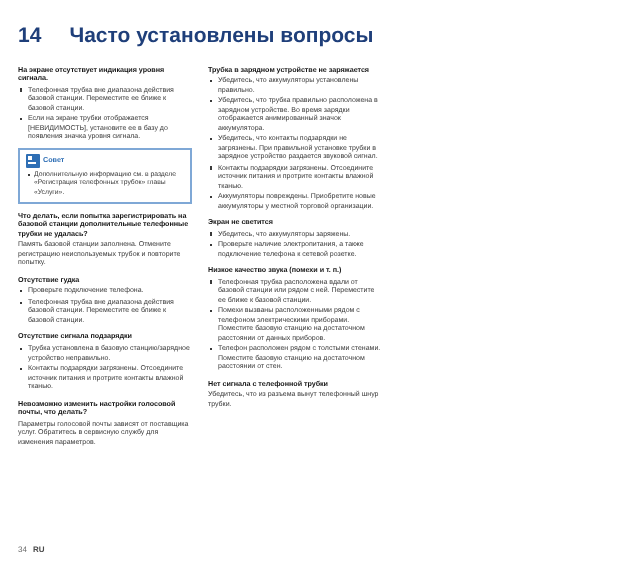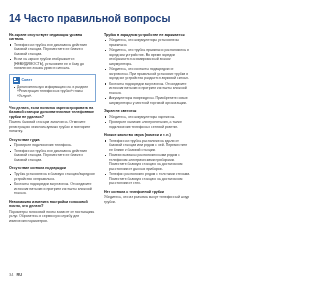--- a/index.html
+++ b/index.html
@@ -18,21 +18,21 @@
   }
   .columns{
     display:flex;
     gap:8px;
     align-items:flex-start;
   }
   .col{width:88px;}
   
   .chapter{
     display:flex;
-    gap:3px;
+    gap:14px;
     margin-bottom:9px;
   }
   .chapter-num{
     color:#1f3f7a;
     font-size:10.5px;
     font-weight:bold;
     line-height:10.5px;
   }
   .chapter-title{
     color:#1f3f7a;
@@ -153,21 +153,21 @@
     line-height:5px;
   }
 </style>
 </head>
 <body>
 
 <div class="page">
 
   <div class="chapter">
     <div class="chapter-num">14</div>
-    <div class="chapter-title">Часто правильной вопросы</div>
+    <div class="chapter-title">Часто установлены вопросы</div>
   </div>
 
   <div class="columns">
 
     <div class="col">
 
       <h2 class="sec first">На экране отсутствует индикация уровня сигнала.</h2>
       <ul class="bullets">
         <li>Телефонная трубка вне диапазона действия базовой станции. Переместите ее ближе к базовой станции.</li>
         <li><span>Если на экране трубки отображается [НЕВИДИМОСТЬ], установите ее в базу до появления значка уровня сигнала.</span></li>

